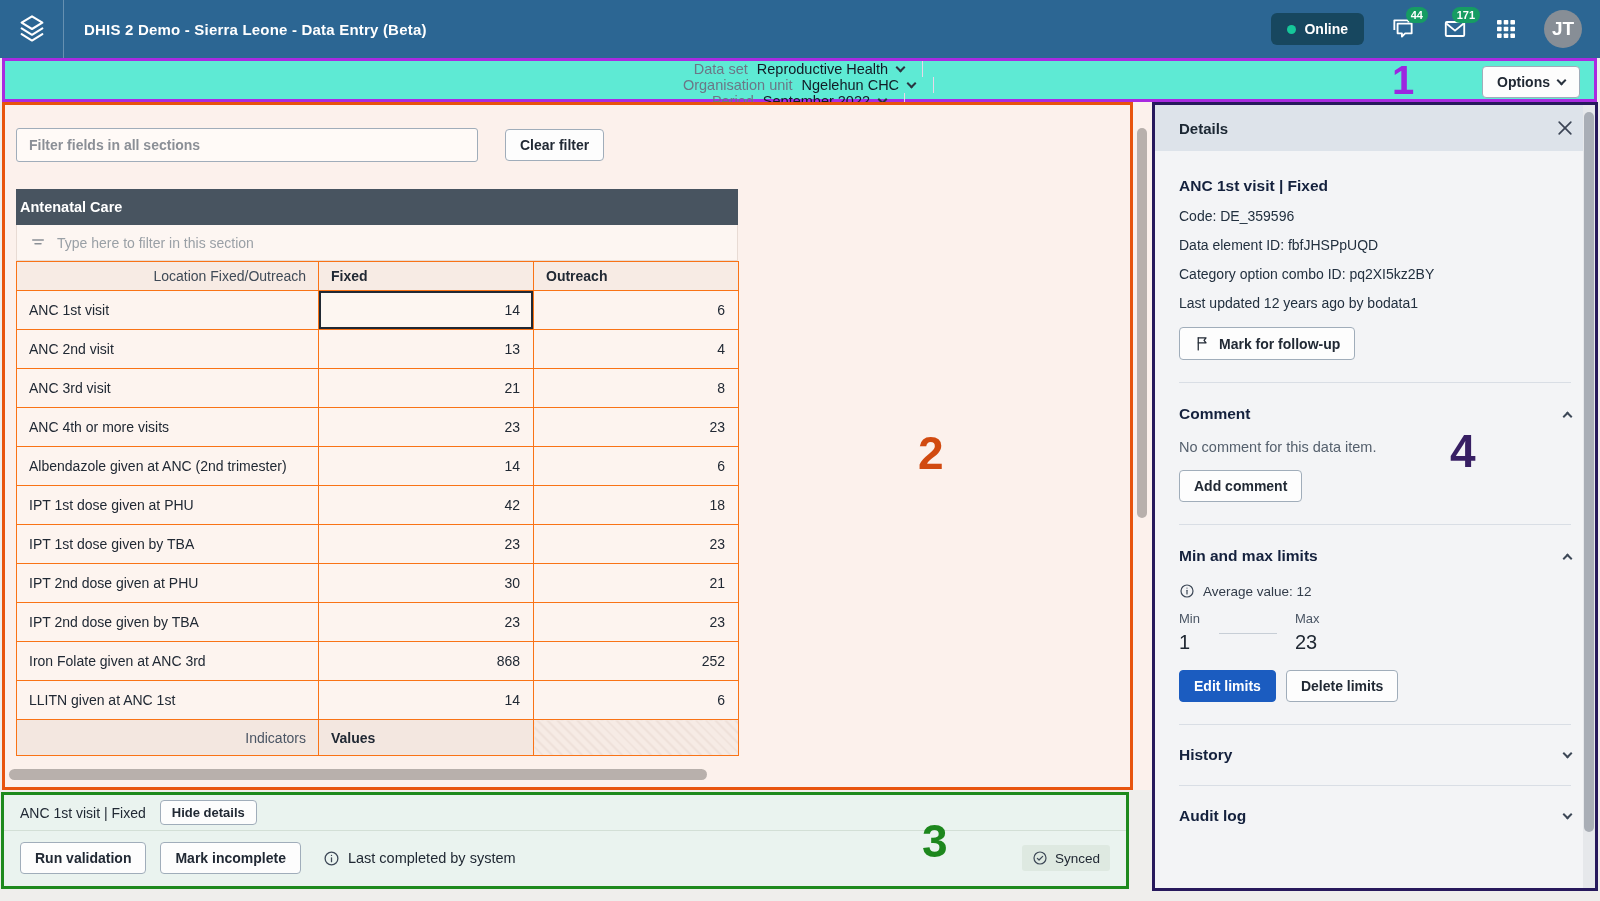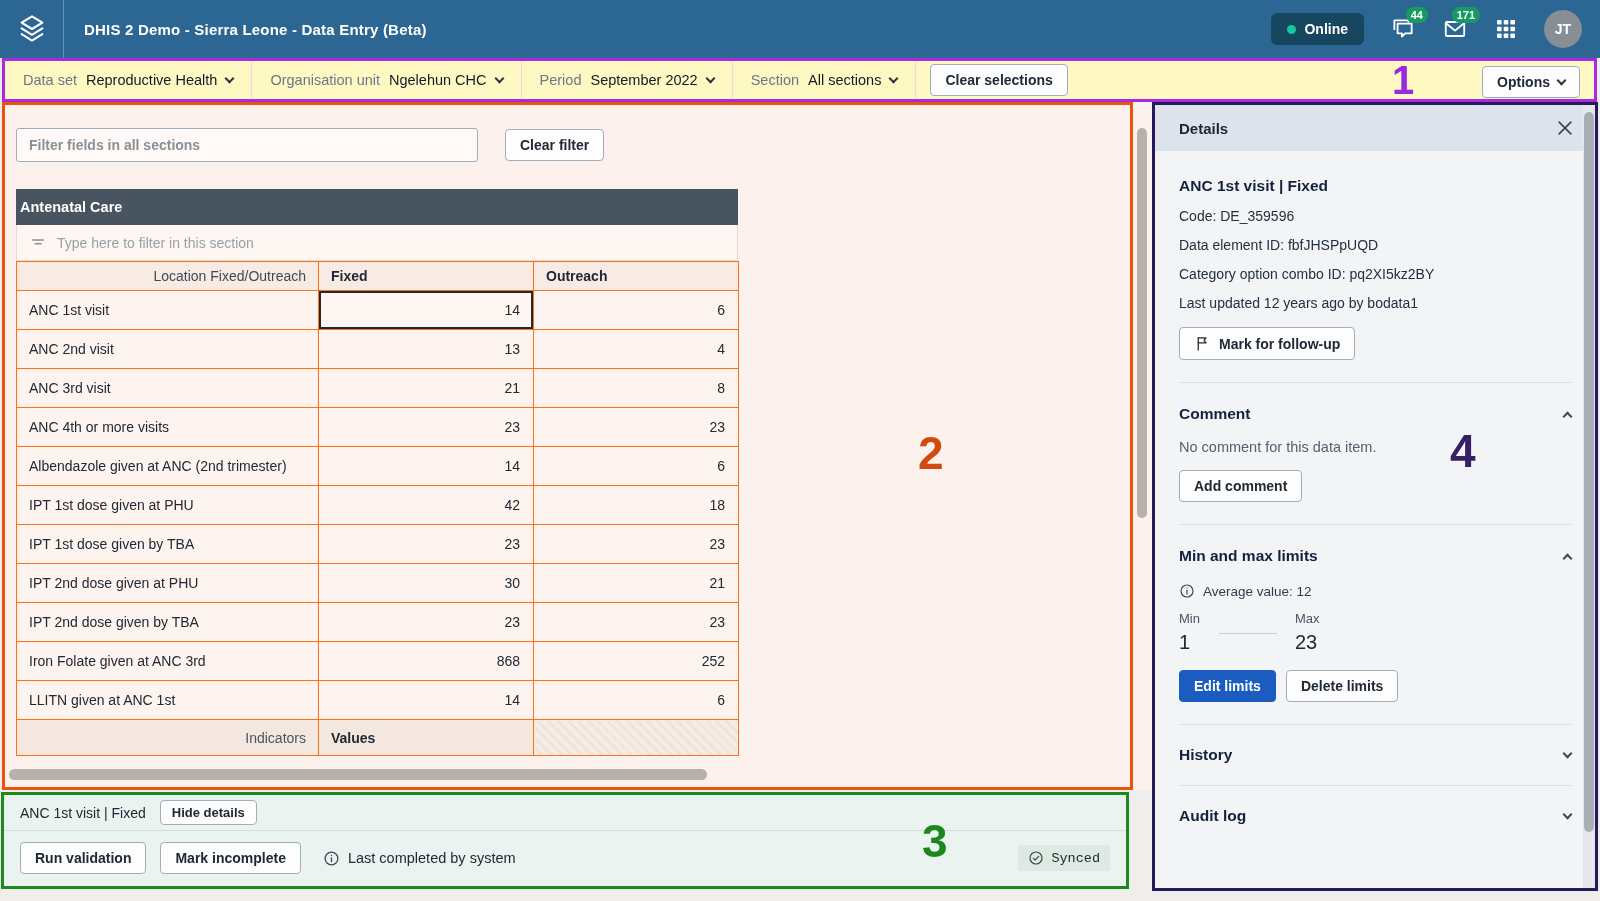--- a/index.html
+++ b/index.html
@@ -9,24 +9,24 @@
 
   
   .topbar { position:absolute; left:0; top:0; width:1600px; height:58px; background:#2c6693; display:flex; align-items:center; }
   .logo-box { width:64px; height:100%; display:flex; align-items:center; justify-content:center; border-right:1px solid rgba(255,255,255,.28); flex:0 0 auto; }
   .app-title { color:#fff; font-size:15px; font-weight:bold; margin-left:20px; letter-spacing:.2px; }
   .topbar-spacer { flex:1; }
   .online-chip { display:flex; align-items:center; gap:8px; background:#17475f; border-radius:6px; padding:8px 16px; color:#fff; font-size:14px; font-weight:bold; margin-right:26px; }
   .online-dot { width:9px; height:9px; border-radius:50%; background:#16c79a; }
   .tb-icon { position:relative; margin-right:26px; display:flex; align-items:center; }
   .tb-badge { position:absolute; top:-9px; right:-12px; background:#169c63; color:#fff; border-radius:10px; font-size:11px; font-weight:bold; padding:2px 5px; min-width:18px; text-align:center; }
-  .avatar { width:38px; height:38px; border-radius:50%; background:#878e96; color:#fff; font-size:14px; font-weight:bold; display:flex; align-items:center; justify-content:center; margin-right:18px; }
-
-  
-  .filterbar { position:absolute; left:2px; top:58px; width:1595px; height:44px; background:#fef9c3; border:3px solid #a92ae0; display:flex; align-items:center; }
+  .avatar { width:38px; height:38px; border-radius:50%; background:#878e96; color:#fff; font-size:19px; font-weight:bold; display:flex; align-items:center; justify-content:center; margin-right:18px; }
+
+  
+  .filterbar { position:absolute; left:2px; top:58px; width:1595px; height:44px; background:#5eead4; border:3px solid #a92ae0; display:flex; align-items:center;flex-direction:column; }
   .mainbox   { position:absolute; left:2px; top:102px; width:1131px; height:688px; background:#fcf1ec; border:3px solid #e8540e; }
   .pinkstrip { position:absolute; left:1133px; top:102px; width:19px; height:688px; background:#fcf1ec; }
   .bottombox { position:absolute; left:1px; top:792px; width:1128px; height:97px; background:#eaf3ef; border:3px solid #1d8a1d; }
   .panel     { position:absolute; left:1152px; top:102px; width:446px; height:789px; background:#f3f4f6; border:3px solid #27195c; }
 
   
   .fgroup { display:flex; align-items:center; gap:9px; padding:0 18px; height:100%; border-right:1px solid #e8d8e8; font-size:14.5px; cursor:pointer; }
   .flabel { color:#6b7787; }
   .fvalue { color:#121b26; }
   .chev { display:inline-block; width:7px; height:7px; border-right:2px solid #2a3440; border-bottom:2px solid #2a3440; transform:rotate(45deg); margin-top:-4px; }
@@ -61,21 +61,21 @@
   tr.footer-row td.f-label { text-align:right; padding-right:12px; color:#4a5564; }
   tr.footer-row td.f-values { font-weight:bold; padding-left:12px; }
   tr.footer-row td.f-hatch { background:repeating-linear-gradient(45deg,#f6ebe5 0 5px,#eee0d9 5px 7px); }
   .hscroll-thumb { position:absolute; left:4px; top:664px; width:698px; height:11px; background:#b8b0ac; border-radius:6px; cursor:pointer; }
   .vscroll-thumb { position:absolute; left:1137px; top:128px; width:10px; height:390px; background:#b8b0ac; border-radius:6px; cursor:pointer; z-index:5; }
 
   
   .bb-row1 { height:36px; display:flex; align-items:center; gap:14px; padding-left:16px; border-bottom:1px solid #d3dfd6; font-size:14px; }
   .bb-row2 { height:54px; display:flex; align-items:center; gap:14px; padding:0 16px; }
   .completed-note { display:flex; align-items:center; gap:8px; font-size:14.5px; margin-left:8px; color:#212934; }
-  .sync-chip { margin-left:auto; display:flex; align-items:center; gap:7px; background:#dee9e1; border-radius:3px; padding:5px 10px; font-size:13.5px;font-family:Liberation Mono, monospace; }
+  .sync-chip { margin-left:auto; display:flex; align-items:center; gap:7px; background:#dee9e1; border-radius:3px; padding:5px 10px; font-size:13.5px; }
 
   
   .panel-header { height:46px; background:#dde3ea; display:flex; align-items:center; padding:0 20px 0 24px; }
   .panel-header .ph-title { font-size:15px; font-weight:bold; color:#1b2733; }
   .close-x { margin-left:auto; cursor:pointer; display:flex; }
   .panel-body { padding:0 24px; position:relative; }
   .item-title { font-size:15.5px; font-weight:bold; color:#14213d; margin-top:26px; }
   .meta-line { font-size:14px; color:#22303f; margin-top:13px; }
   .followup-btn { margin-top:16px; }
   .pdivider { height:1px; background:#d9dee5; margin-top:22px; }

